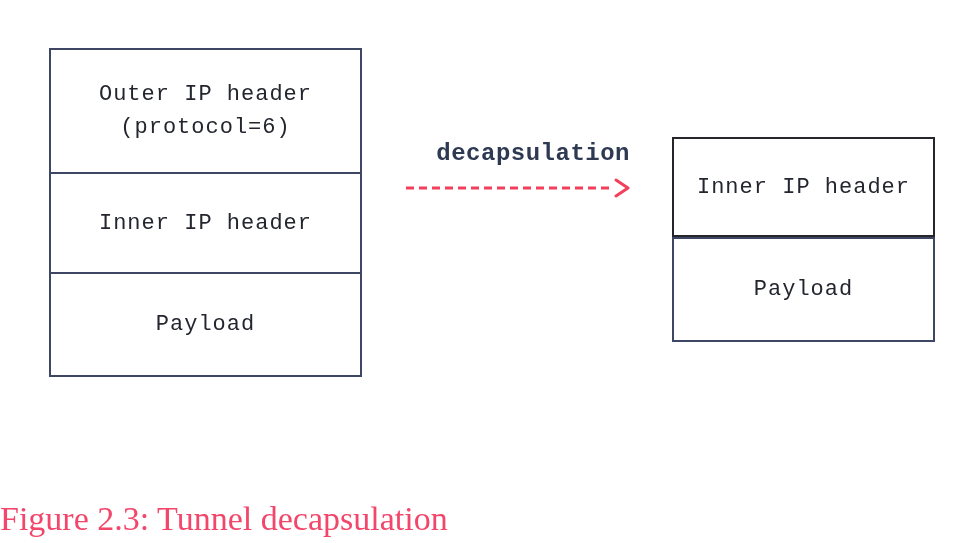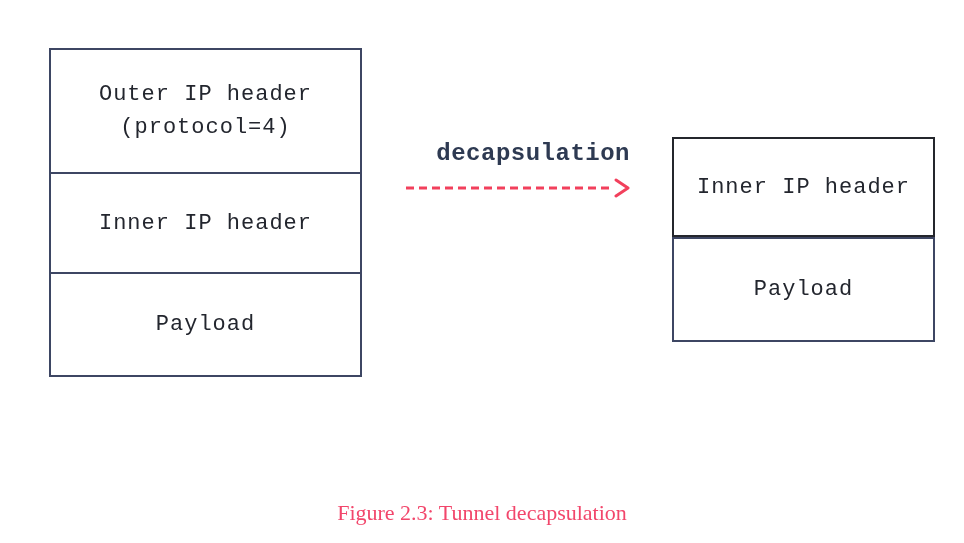--- a/index.html
+++ b/index.html
@@ -78,36 +78,35 @@
     position: absolute;
     left: 405px; top: 178px;
     width: 225px; height: 20px;
     color: var(--arrow);
     display: block;
   }
   .figure-caption {
     position: absolute;
     left: 0; right: 0;
     top: 500px;
-    text-align: center;
     font-family: "Liberation Serif", serif;
-    font-size: 22px;
+    font-size: 34px;
     color: var(--caption);
     white-space: nowrap;
   }
 </style>
 </head>
 <body>
 
 <div class="canvas">
 
   <div class="stack stack-left">
     <div class="cell">
       <span class="cell-label">Outer IP header</span>
-      <span class="cell-label">(protocol=4)</span>
+      <span class="cell-label">(protocol=6)</span>
     </div>
     <div class="cell">
       <span class="cell-label">Inner IP header</span>
     </div>
     <div class="cell">
       <span class="cell-label">Payload</span>
     </div>
   </div>
 
   <div class="arrow-label">decapsulation</div>

